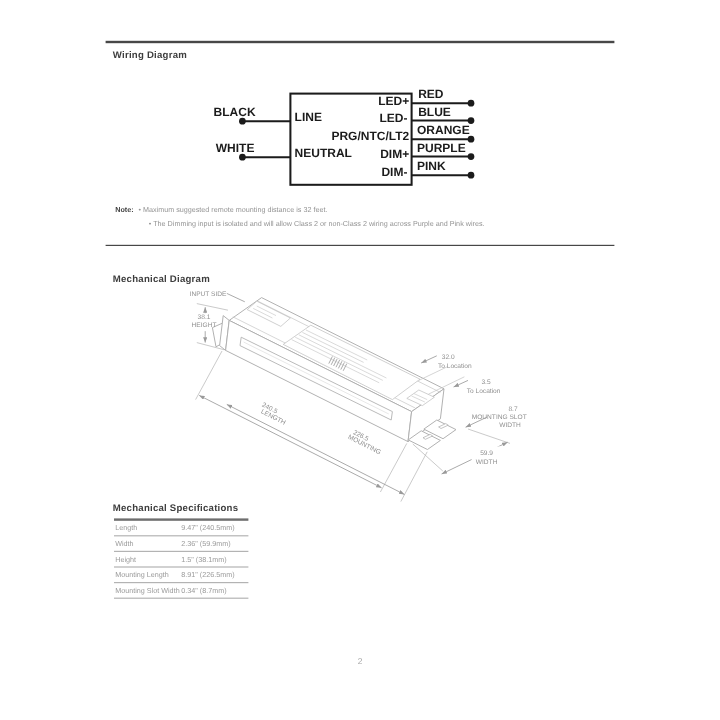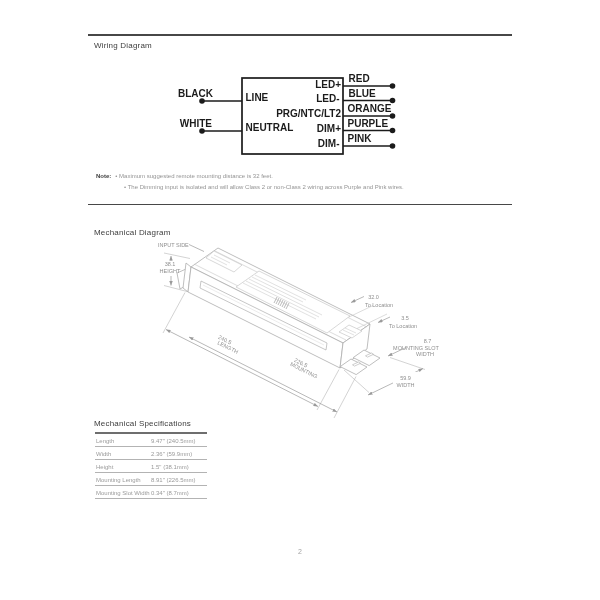--- a/index.html
+++ b/index.html
@@ -1,20 +1,20 @@
 <!DOCTYPE html>
 <html><head>
 <meta charset="utf-8">
 <style>
   html,body{margin:0;padding:0;background:#fff;}
   .page{position:relative;width:600px;height:600px;background:#fff;overflow:hidden;
         font-family:"Liberation Sans",sans-serif;}
   .rule{position:absolute;left:88px;width:424px;height:0;border-top:2px solid #474747;}
   .rule.thin{border-top-width:1.5px;}
-  .heading{position:absolute;left:94px;font-size:8px;font-weight:normal;color:#3d3d3d;letter-spacing:.2px;}
+  .heading{position:absolute;left:94px;font-size:8px;font-weight:bold;color:#3d3d3d;letter-spacing:.2px;}
   .note-line{position:absolute;font-size:6px;color:#949494;white-space:nowrap;}
   .note-label{font-weight:bold;color:#3f3f3f;margin-right:4px;}
   svg{position:absolute;overflow:visible;}
   svg text{font-family:"Liberation Sans",sans-serif;}
   .wt{font-size:10px;font-weight:bold;fill:#1b1b1b;}
   .mt{font-size:5.5px;fill:#8f8f8f;}
   .specs-table{position:absolute;left:95px;top:432px;width:112px;border-collapse:collapse;
                border-top:2px solid #6e6e6e;}
   .specs-table td{border-bottom:1px solid #b3b3b3;font-size:6px;color:#9a9a9a;
                   padding:3.5px 0 2.5px 1px;white-space:nowrap;}

